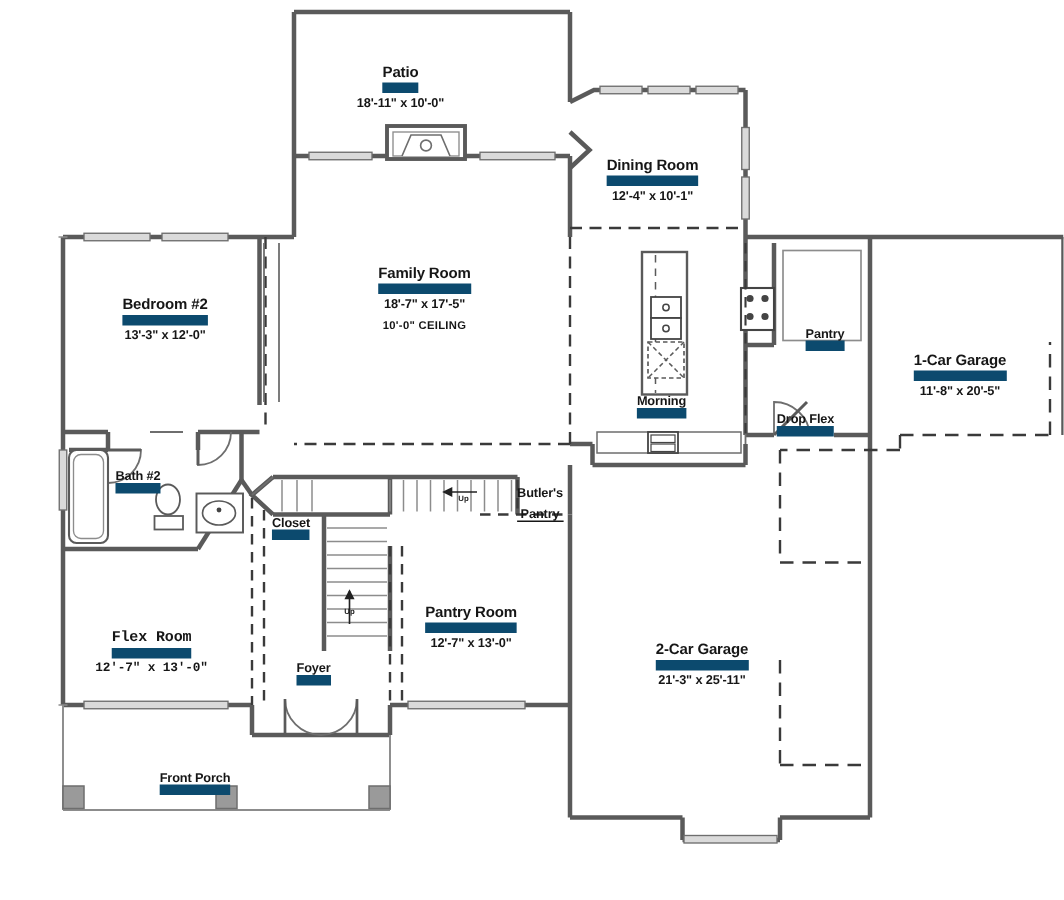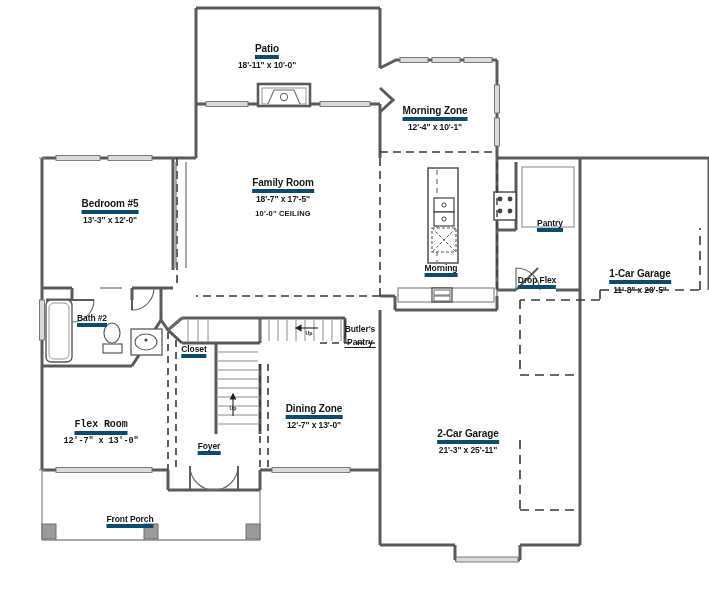--- a/index.html
+++ b/index.html
@@ -15,21 +15,21 @@
     color:#161616;
     line-height:1.18;
     white-space:nowrap;
     transform:translateX(-50%);
     letter-spacing:-0.1px;
   }
   .lbl .name{
     display:inline-block;
     font-size:10px;
     font-weight:700;
-    border-bottom:4px solid #0c4a6e;
+    border-bottom:7px solid #0c4a6e;
     padding-bottom:0px;
   }
   .lbl .dim{
     display:block;
     font-size:8.5px;
     font-weight:700;
     margin-top:1px;
   }
   .lbl .note{
     display:block;
@@ -350,30 +350,30 @@
   </g>
 
   <g fill="none" stroke="#8c8c8c" stroke-width="1">
     <path d="M39,158 L45,158"></path>
     <path d="M39,470 L45,470"></path>
   </g>
 </svg>
 
 <div id="labels">
     <div class="lbl" style="left: 267px; top: 38px;"><span class="name">Patio</span><span class="dim">18'-11" x 10'-0"</span></div>
-    <div class="lbl" style="left: 435px; top: 100px;"><span class="name">Morning Zone</span><span class="dim">12'-4" x 10'-1"</span></div>
+    <div class="lbl" style="left: 435px; top: 100px;"><span class="name">Dining Room</span><span class="dim">12'-4" x 10'-1"</span></div>
     <div class="lbl" style="left: 283px; top: 172px;"><span class="name">Family Room</span><span class="dim">18'-7" x 17'-5"</span><span class="note">10'-0" CEILING</span></div>
-    <div class="lbl" style="left: 110px; top: 193px;"><span class="name">Bedroom #5</span><span class="dim">13'-3" x 12'-0"</span></div>
+    <div class="lbl" style="left: 110px; top: 193px;"><span class="name">Bedroom #2</span><span class="dim">13'-3" x 12'-0"</span></div>
     <div class="lbl small" style="left: 441px; top: 257px;"><span class="name">Morning</span></div>
     <div class="lbl small" style="left: 550px; top: 212px;"><span class="name">Pantry</span></div>
     <div class="lbl small" style="left: 537px; top: 269px;"><span class="name">Drop Flex</span></div>
-    <div class="lbl" style="left: 640px; top: 230px; margin-top: 33px;"><span class="name">1-Car Garage</span><span class="dim">11'-8" x 20'-5"</span></div>
+    <div class="lbl" style="left: 640px; top: 230px;"><span class="name">1-Car Garage</span><span class="dim">11'-8" x 20'-5"</span></div>
     <div class="lbl" style="left: 468px; top: 423px;"><span class="name">2-Car Garage</span><span class="dim">21'-3" x 25'-11"</span></div>
     <div class="lbl small" style="left: 92px; top: 307px;"><span class="name">Bath #2</span></div>
     <div class="lbl small" style="left: 194px; top: 338px;"><span class="name">Closet</span></div>
     <div class="lbl" style="left: 101px; top: 414px; font-family: Liberation Mono, monospace;"><span class="name">Flex Room</span><span class="dim">12'-7" x 13'-0"</span></div>
-    <div class="lbl" style="left: 314px; top: 398px;"><span class="name">Dining Zone</span><span class="dim">12'-7" x 13'-0"</span></div>
+    <div class="lbl" style="left: 314px; top: 398px;"><span class="name">Pantry Room</span><span class="dim">12'-7" x 13'-0"</span></div>
     <div class="lbl small" style="left: 209px; top: 435px; text-align: right;"><span class="name">Foyer</span></div>
     <div class="lbl small" style="left: 130px; top: 508px; text-align: center;"><span class="name">Front Porch</span></div>
     <div class="lbl small two-line" style="left: 360px; top: 318px;"><span class="name">Butler's</span><span class="nm2">Pantry</span></div>
     <div class="stairnote" style="left: 309px; top: 330px;">Up</div>
     <div class="stairnote" style="left: 233px; top: 405px;">Up</div>
   </div>
 
 </body></html>

